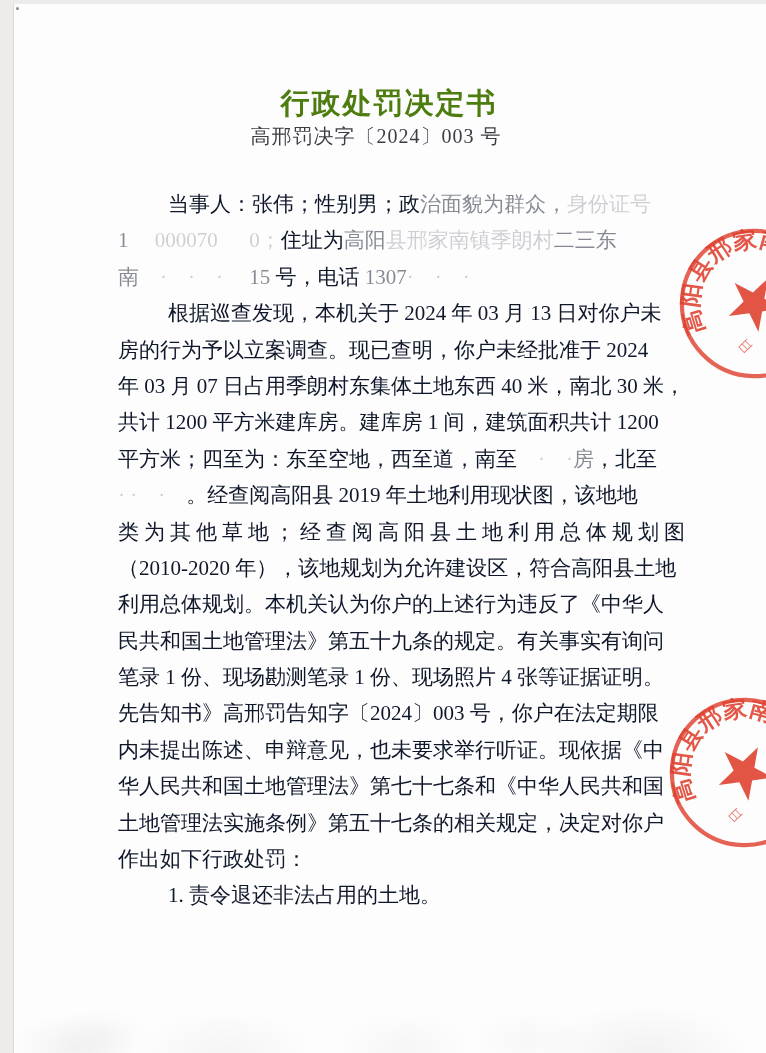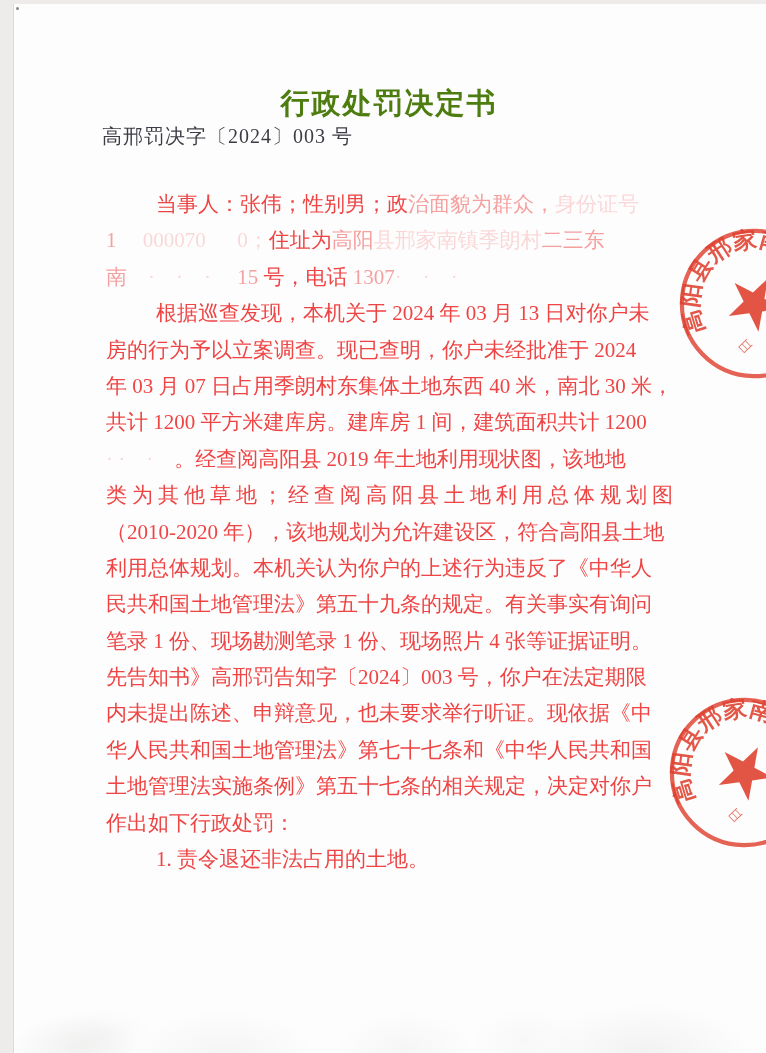--- a/index.html
+++ b/index.html
@@ -30,25 +30,25 @@
   }
   .speck { position:absolute; left:2px; top:3px; width:3px; height:3px; background:#8a8a86; border-radius:50%; }
 
   .doc-title {
     position:absolute; left:88px; top:80px; width:574px;
     text-align:center; font-size:29px; font-weight:bold;
     color:#4d7c0f; letter-spacing:2px;
   }
   .doc-number {
     position:absolute; left:88px; top:119px; width:548px;
-    text-align:left; font-size:20px; color:#3c3c46; letter-spacing:1px;
+    text-align:center; font-size:20px; color:#3c3c46; letter-spacing:1px;
   }
   .bodytext {
-    position:absolute; left:92px; top:182px; width:576px;
-    font-size:21px; line-height:36.4px; color:#ef4444;
+    position:absolute; left:104px; top:182px; width:576px;
+    font-size:21px; line-height:36.4px; color:#0f172a;
   }
   .line { white-space:pre; height:36.4px; }
   .line.indent { padding-left:50px; }
   .line.spread { letter-spacing:5px; }
   .f1 { opacity:.5; }
   .f2 { opacity:.2; }
 
   .seal { position:absolute; }
   .seal-top    { left:647px; top:206px; }
   .seal-bottom { left:637px; top:675px; }
@@ -63,20 +63,21 @@
   <div class="doc-number">高邢罚决字〔2024〕003 号</div>
 
   <div class="bodytext">
       <div class="line indent"><span>当事人：张伟；性别男；政</span><span class="f1">治面貌为群众，</span><span class="f2">身份证号</span></div>
       <div class="line"><span class="f1">1</span><span class="f2">　 000070 　 </span><span class="f2">0；</span><span>住址为</span><span class="f1">高阳</span><span class="f2">县邢家南镇季朗村</span><span class="f1">二三东</span></div>
       <div class="line"><span class="f1">南</span><span class="f2">　·　·　·　 </span><span class="f1">15</span><span> 号，电话 </span><span class="f1">1307</span><span class="f2">·　·　·</span></div>
       <div class="line indent"><span>根据巡查发现，本机关于 2024 年 03 月 13 日对你户未</span></div>
       <div class="line"><span>房的行为予以立案调查。现已查明，你户未经批准于 2024</span></div>
       <div class="line"><span>年 03 月 07 日占用季朗村东集体土地东西 40 米，南北 30 米，</span></div>
       <div class="line"><span>共计 1200 平方米建库房。建库房 1 间，建筑面积共计 1200</span></div>
+      <div class="line"><span>平方米；四至为：东至空地，西至道，南至</span><span class="f2">　·　·</span><span class="f1">房</span><span>，北至</span></div>
       <div class="line"><span class="f2">· ·　·　</span><span>。经查阅高阳县 2019 年土地利用现状图，该地地</span></div>
       <div class="line spread"><span>类为其他草地；经查阅高阳县土地利用总体规划图</span></div>
       <div class="line"><span>（2010-2020 年），该地规划为允许建设区，符合高阳县土地</span></div>
       <div class="line"><span>利用总体规划。本机关认为你户的上述行为违反了《中华人</span></div>
       <div class="line"><span>民共和国土地管理法》第五十九条的规定。有关事实有询问</span></div>
       <div class="line"><span>笔录 1 份、现场勘测笔录 1 份、现场照片 4 张等证据证明。</span></div>
       <div class="line"><span>先告知书》高邢罚告知字〔2024〕003 号，你户在法定期限</span></div>
       <div class="line"><span>内未提出陈述、申辩意见，也未要求举行听证。现依据《中</span></div>
       <div class="line"><span>华人民共和国土地管理法》第七十七条和《中华人民共和国</span></div>
       <div class="line"><span>土地管理法实施条例》第五十七条的相关规定，决定对你户</span></div>

